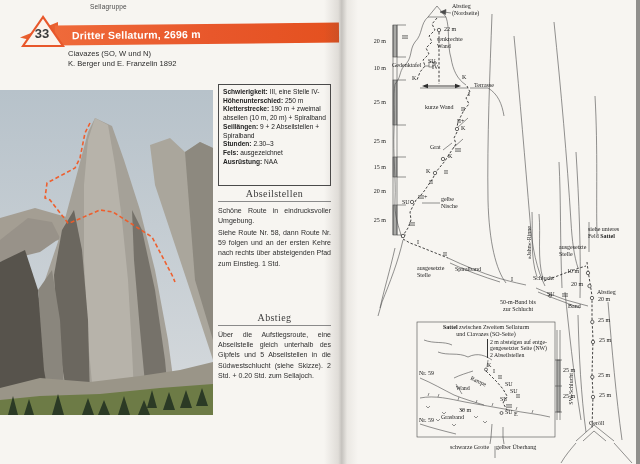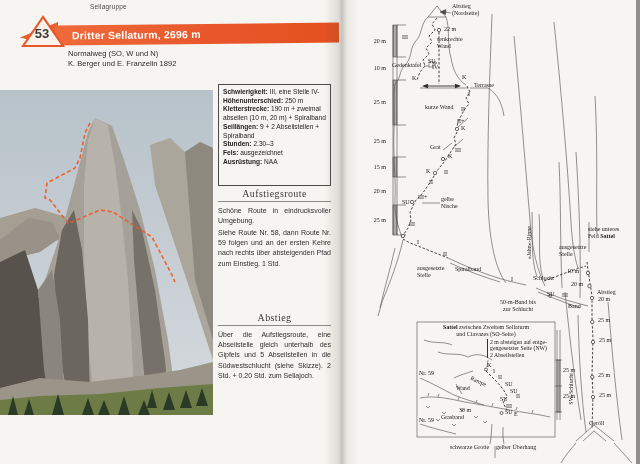--- a/index.html
+++ b/index.html
@@ -53,23 +53,23 @@
 
     <div class="band-tail"></div>
     <div class="band">
       <div class="band-title">Dritter Sellaturm, 2696 m</div>
     </div>
     <div class="tri">
       <svg width="44" height="33" viewBox="0 0 44 33">
         <polygon points="22,2 2,31 42,31" fill="#fbf3ec" stroke="#e8572b" stroke-width="2.2"></polygon>
       </svg>
     </div>
-    <div class="tri-num">53</div>
-
-    <div class="subtitle" style="top:49px">Normalweg (SO, W und N)</div>
+    <div class="tri-num">33</div>
+
+    <div class="subtitle" style="top:49px">Ciavazes (SO, W und N)</div>
     <div class="subtitle" style="top:59px">K. Berger und E. Franzelin 1892</div>
 
     <div class="photo">
       <svg width="213" height="325" viewBox="0 0 213 325">
         <defs>
           <linearGradient id="sky" x1="0" y1="0" x2="0" y2="1">
             <stop offset="0" stop-color="#b7c2ca"></stop>
               <stop offset="1" stop-color="#d6dadd"></stop>
           </linearGradient>
         </defs>
@@ -99,21 +99,21 @@
       <div class="ib-row"><span class="b">Schwierigkeit:</span> <span>III, eine Stelle IV-</span></div>
       <div class="ib-row"><span class="b">Höhenunterschied:</span> <span>250 m</span></div>
       <div class="ib-row"><span class="b">Kletterstrecke:</span> <span>190 m + zweimal abseilen (10 m, 20 m) + Spiralband</span></div>
       <div class="ib-row"><span class="b">Seillängen:</span> <span>9 + 2 Abseilstellen + Spiralband</span></div>
       <div class="ib-row"><span class="b">Stunden:</span> <span>2.30–3</span></div>
       <div class="ib-row"><span class="b">Fels:</span> <span>ausgezeichnet</span></div>
       <div class="ib-row"><span class="b">Ausrüstung:</span> <span>NAA</span></div>
     </div>
 
     <div class="section" style="top:188px">
-      <div class="sec-h">Aufstiegsroute</div>
+      <div class="sec-h">Abseilstellen</div>
       <div class="sec-b">Schöne Route in eindrucksvoller Umgebung.</div>
     </div>
     <div class="section" style="top:228px">
       <div class="sec-b">Siehe Route Nr. 58, dann Route Nr. 59 folgen und an der ersten Kehre nach rechts über absteigenden Pfad zum Einstieg. 1 Std.</div>
     </div>
     <div class="section" style="top:312px">
       <div class="sec-h">Abstieg</div>
       <div class="sec-b">Über die Aufstiegsroute, eine Abseilstelle gleich unterhalb des Gipfels und 5 Abseilstellen in die Südwestschlucht (siehe Skizze). 2 Std. + 0.20 Std. zum Sellajoch.</div>
     </div>
   </div>

